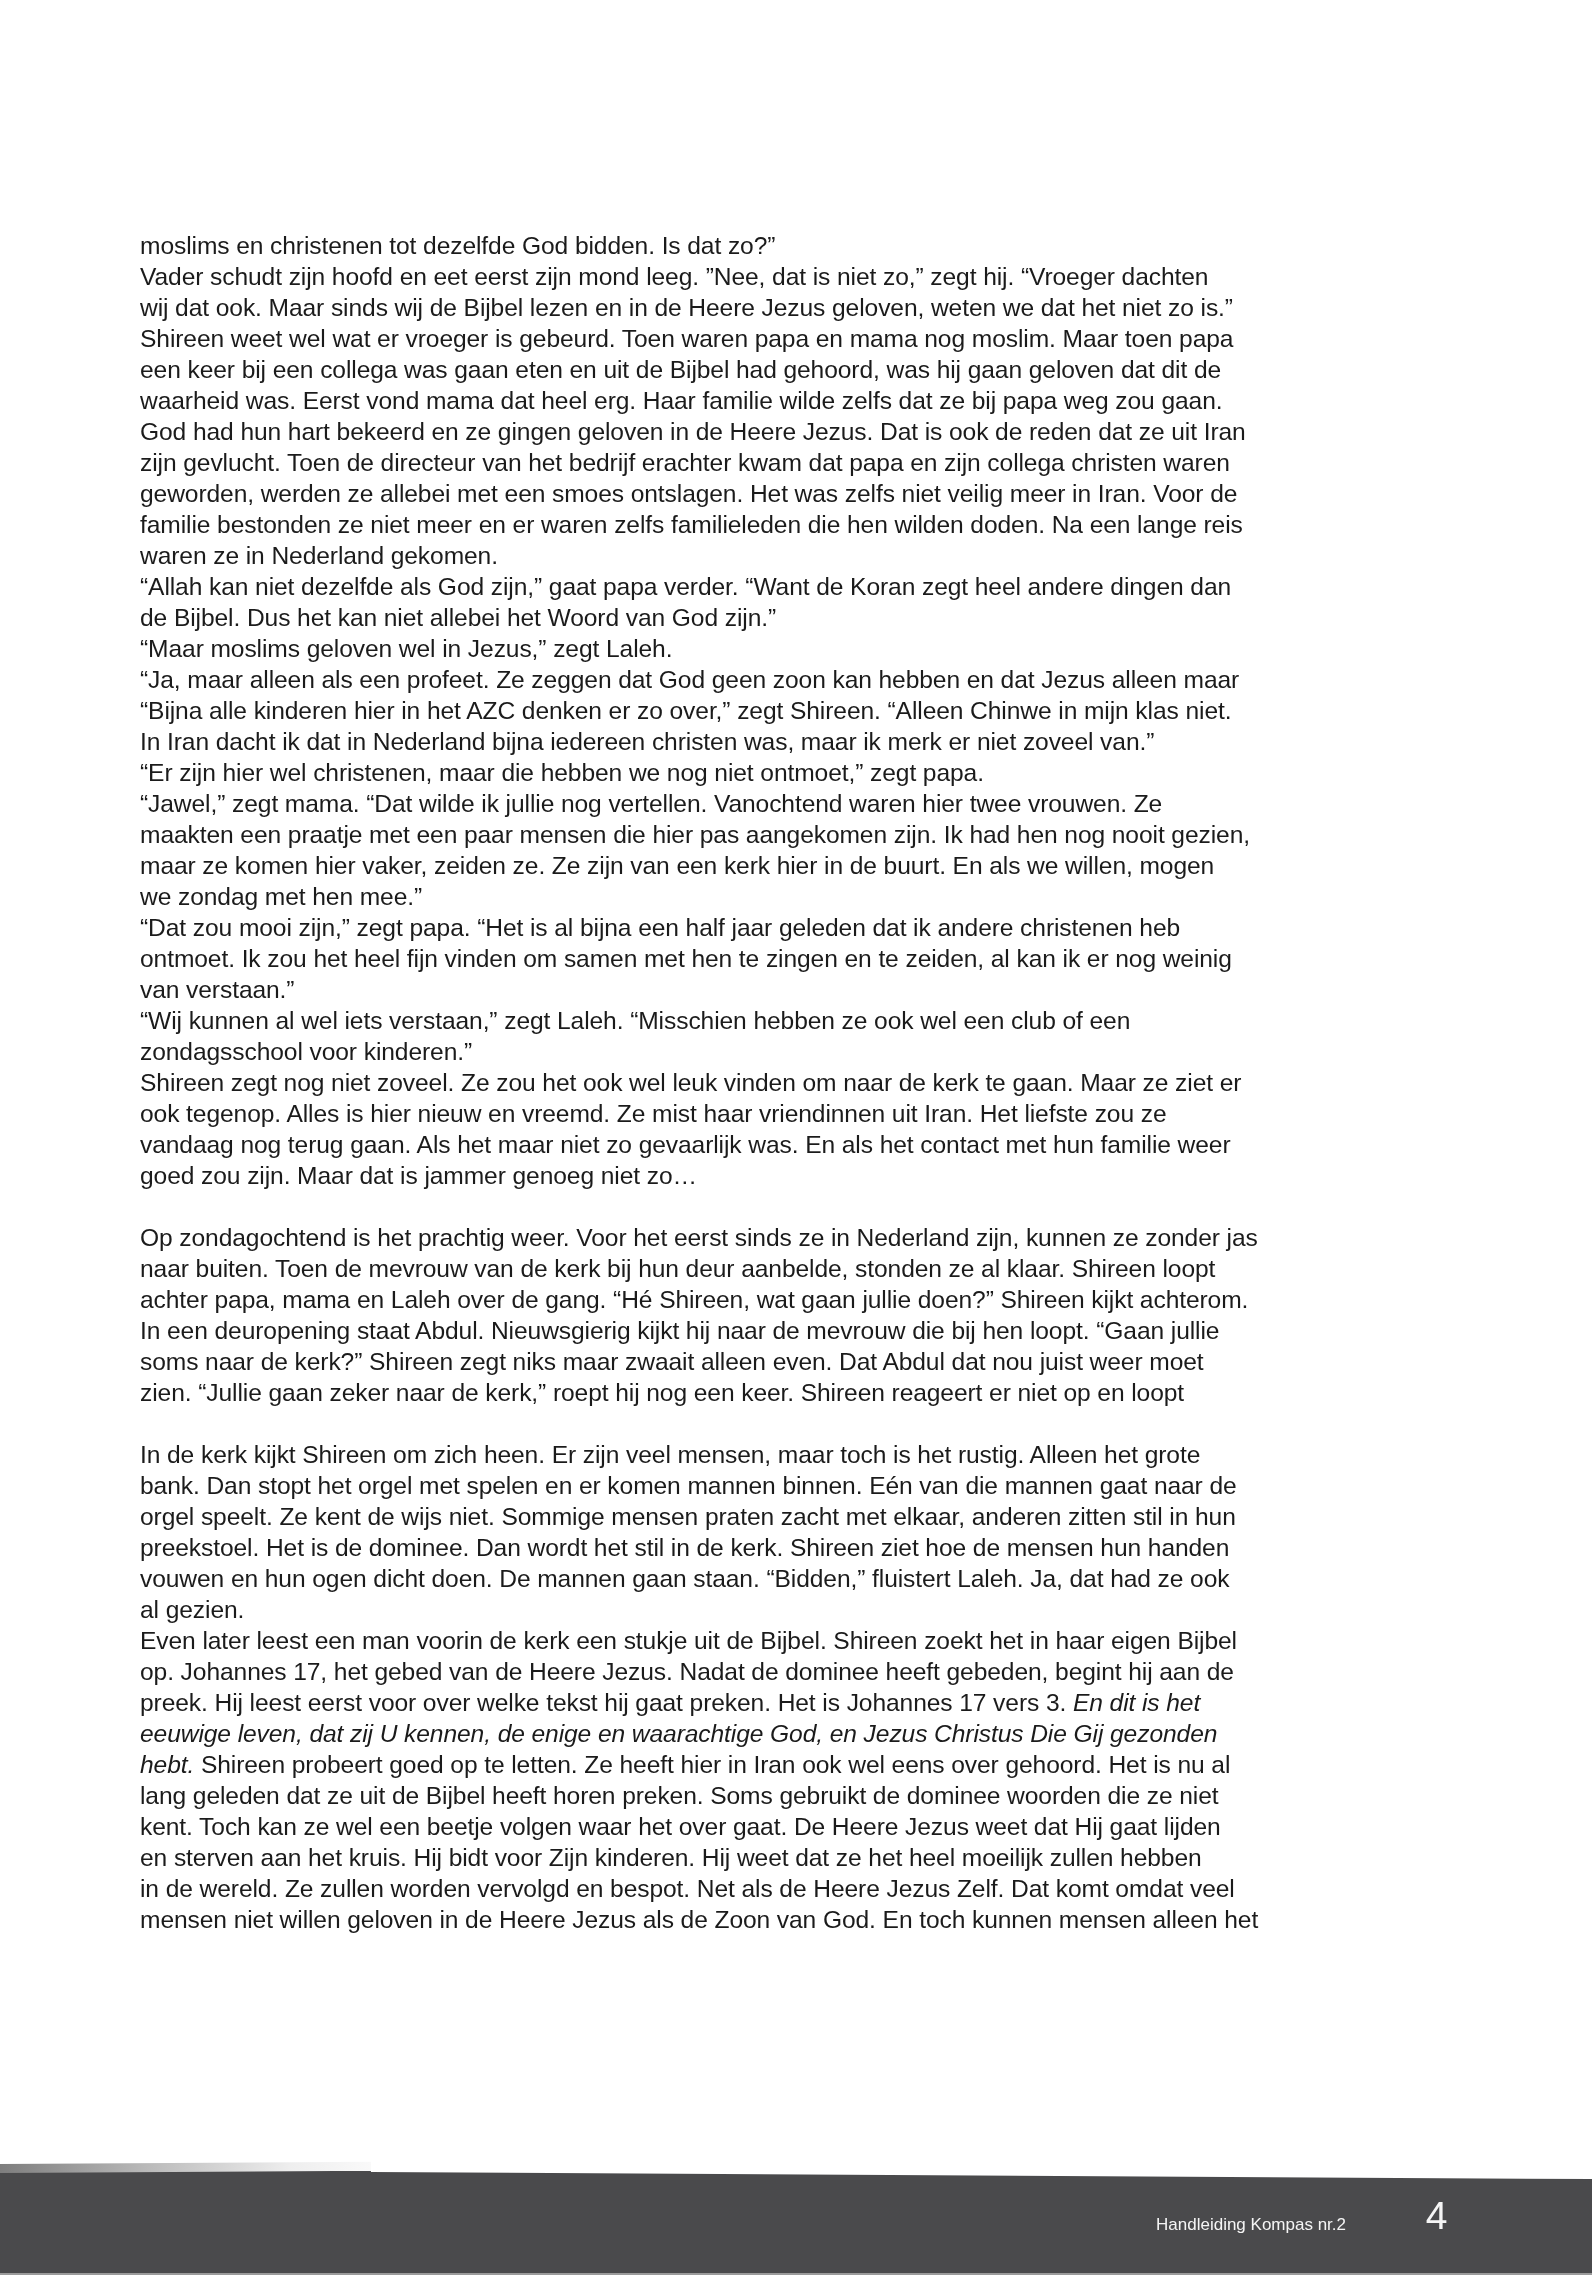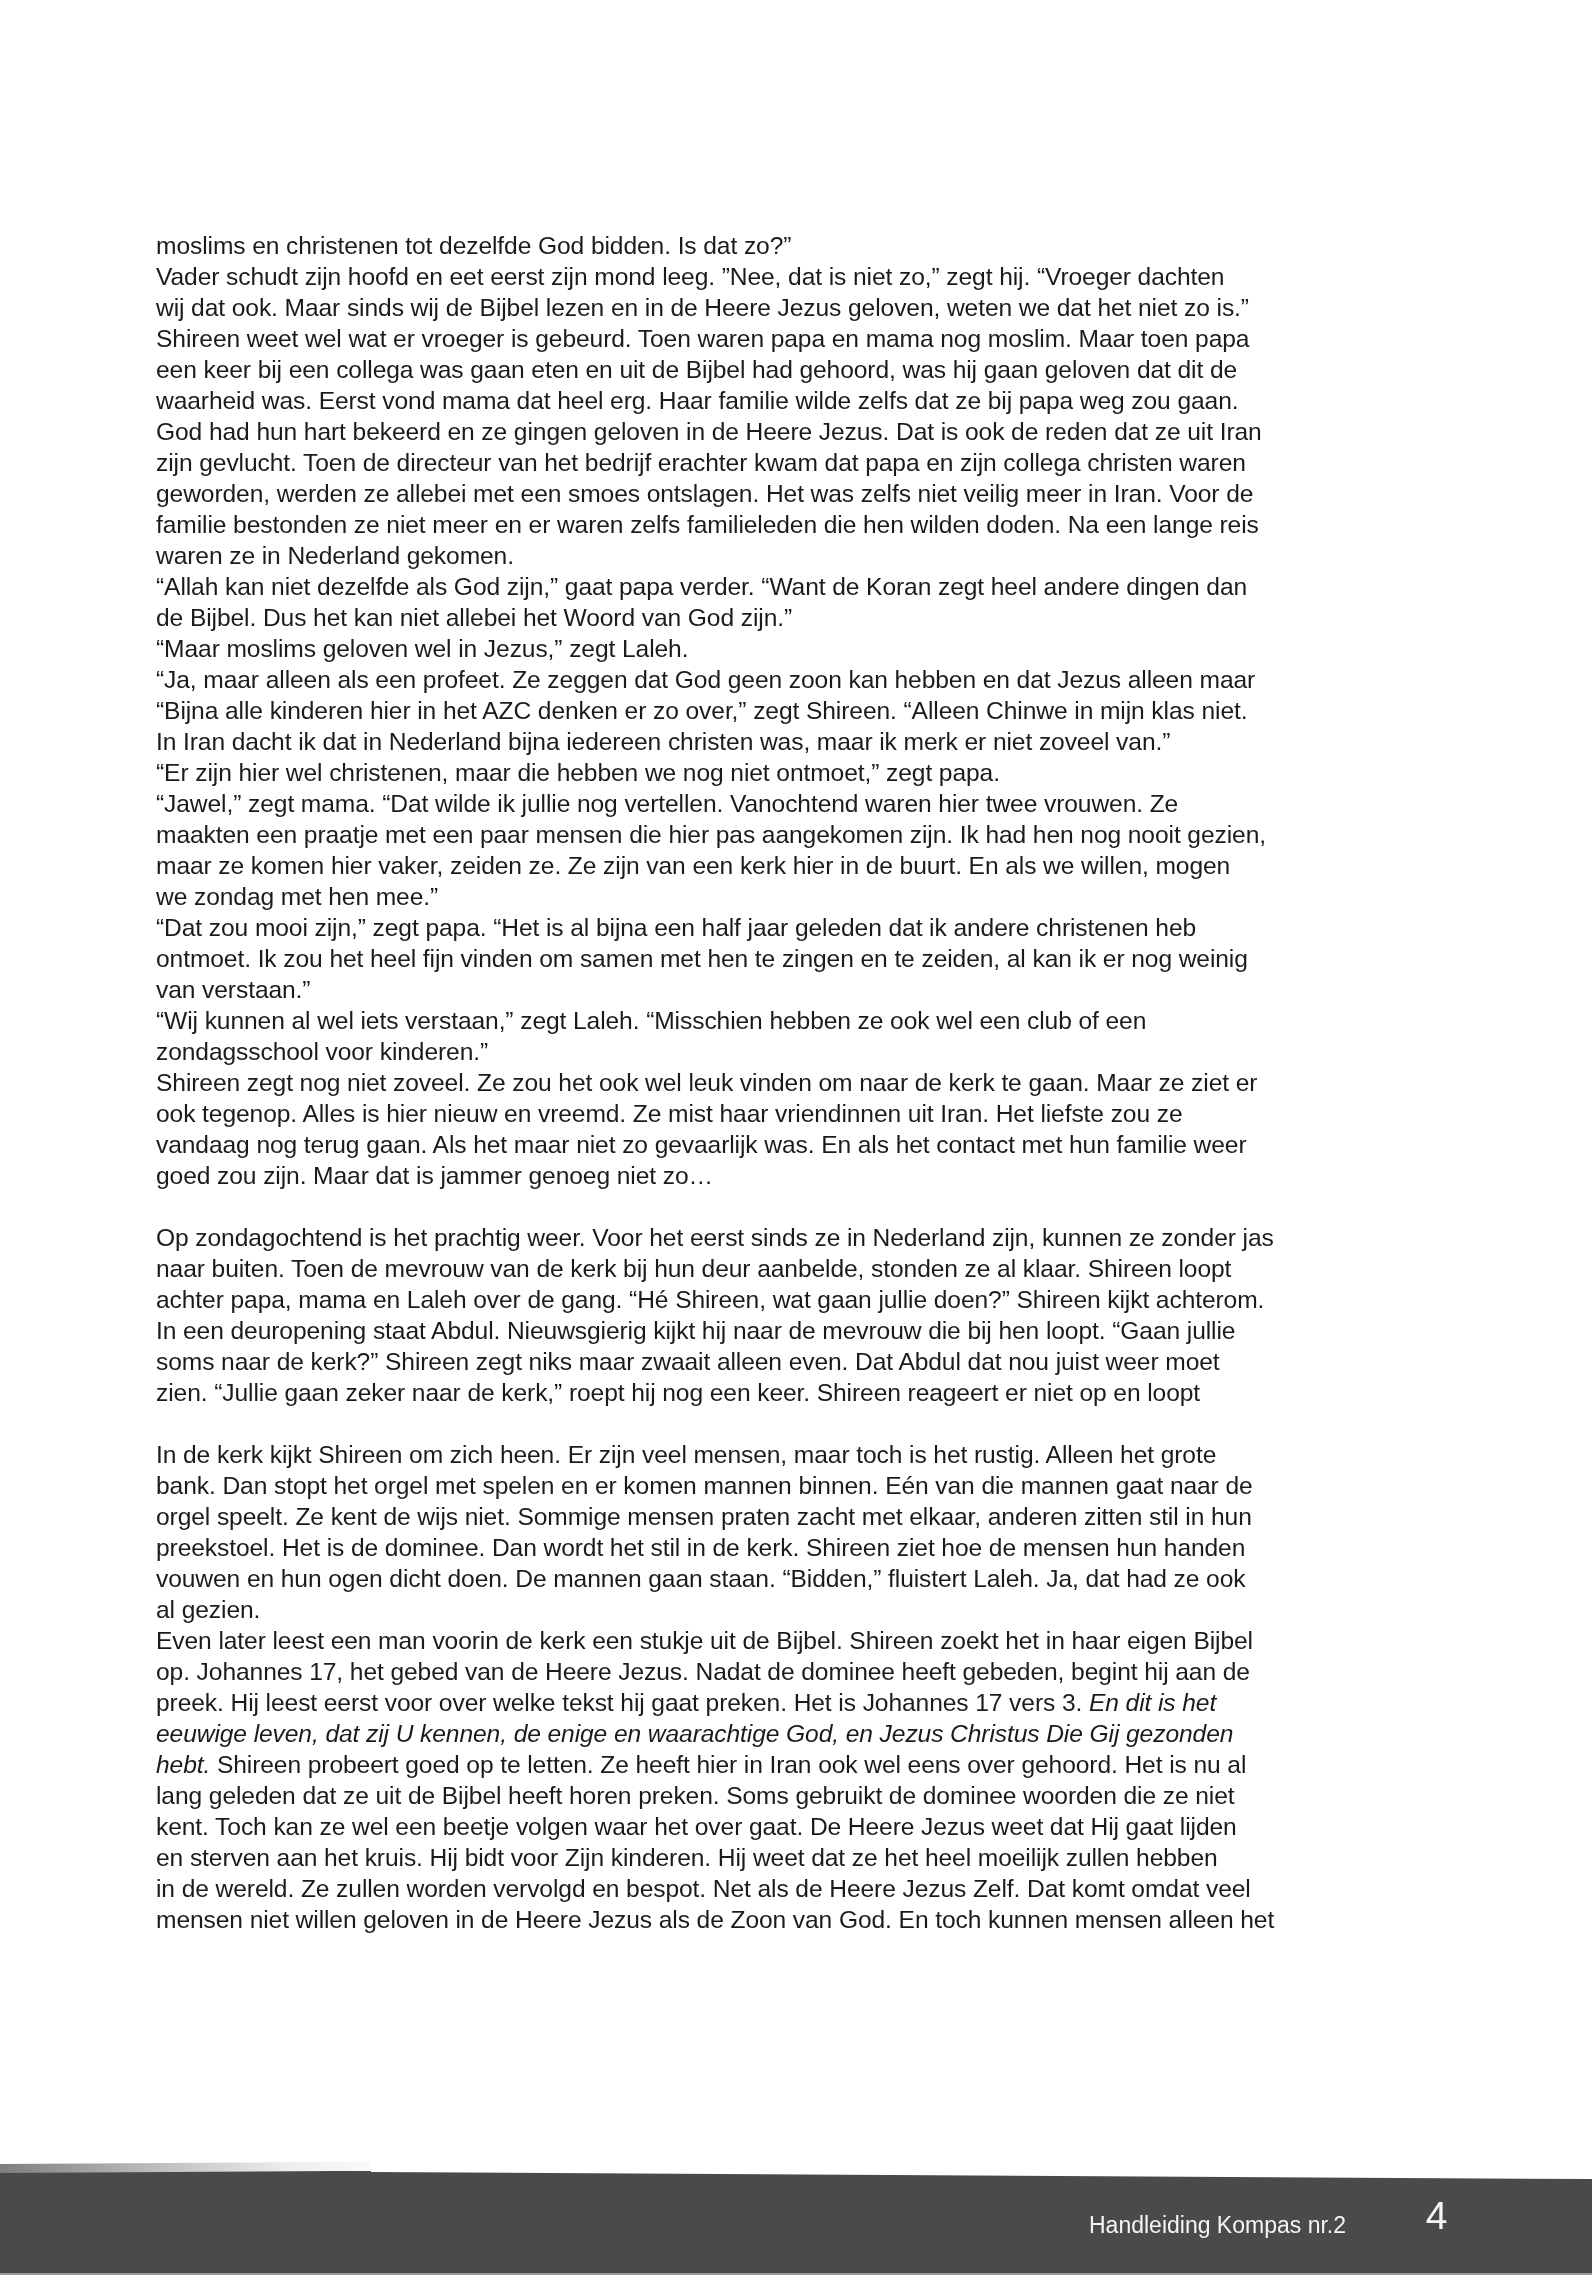--- a/index.html
+++ b/index.html
@@ -9,21 +9,21 @@
     position: relative;
     background: #ffffff;
     overflow: hidden;
     font-family: "Liberation Sans", "DejaVu Sans", sans-serif;
   }
   .page { position: absolute; inset: 0; background: #ffffff; }
 
   
   .body-text {
     position: absolute;
-    left: 156px;
+    left: 140px;
     top: 230px;
     width: 1260px;
     color: #1b1b1b;
     font-size: 24.6px;
     line-height: 31px;
     letter-spacing: -0.1px;
   }
   .body-text .line { white-space: nowrap; height: 31px; }
   .body-text i { }
 
@@ -60,21 +60,21 @@
     height: 13px;
     background: #ffffff;
     transform: rotate(0.33deg);
     transform-origin: left center;
   }
   .footer-label {
     position: absolute;
     right: 246px;
     top: 2211px;
     color: #f5f5f5;
-    font-size: 23px;
+    font-size: 17px;
     line-height: 28px;
   }
   .page-number {
     position: absolute;
     left: 1415px;
     top: 2195px;
     width: 43px;
     text-align: center;
     color: #f5f5f5;
     font-size: 39px;

